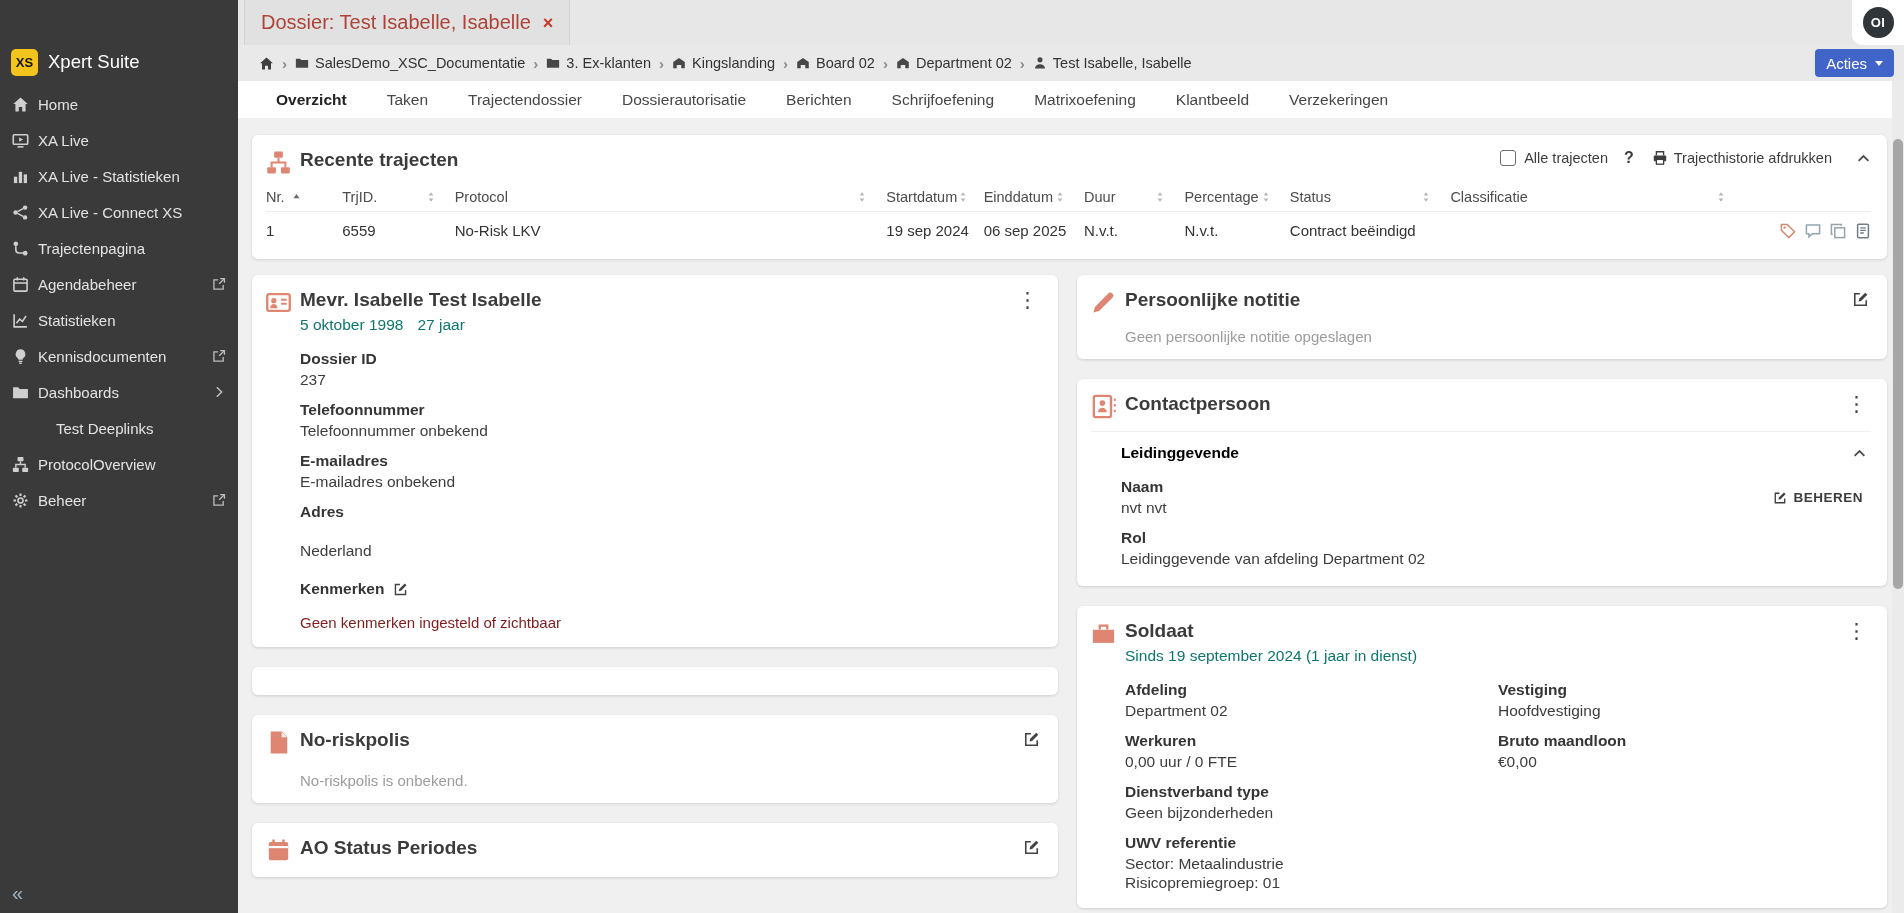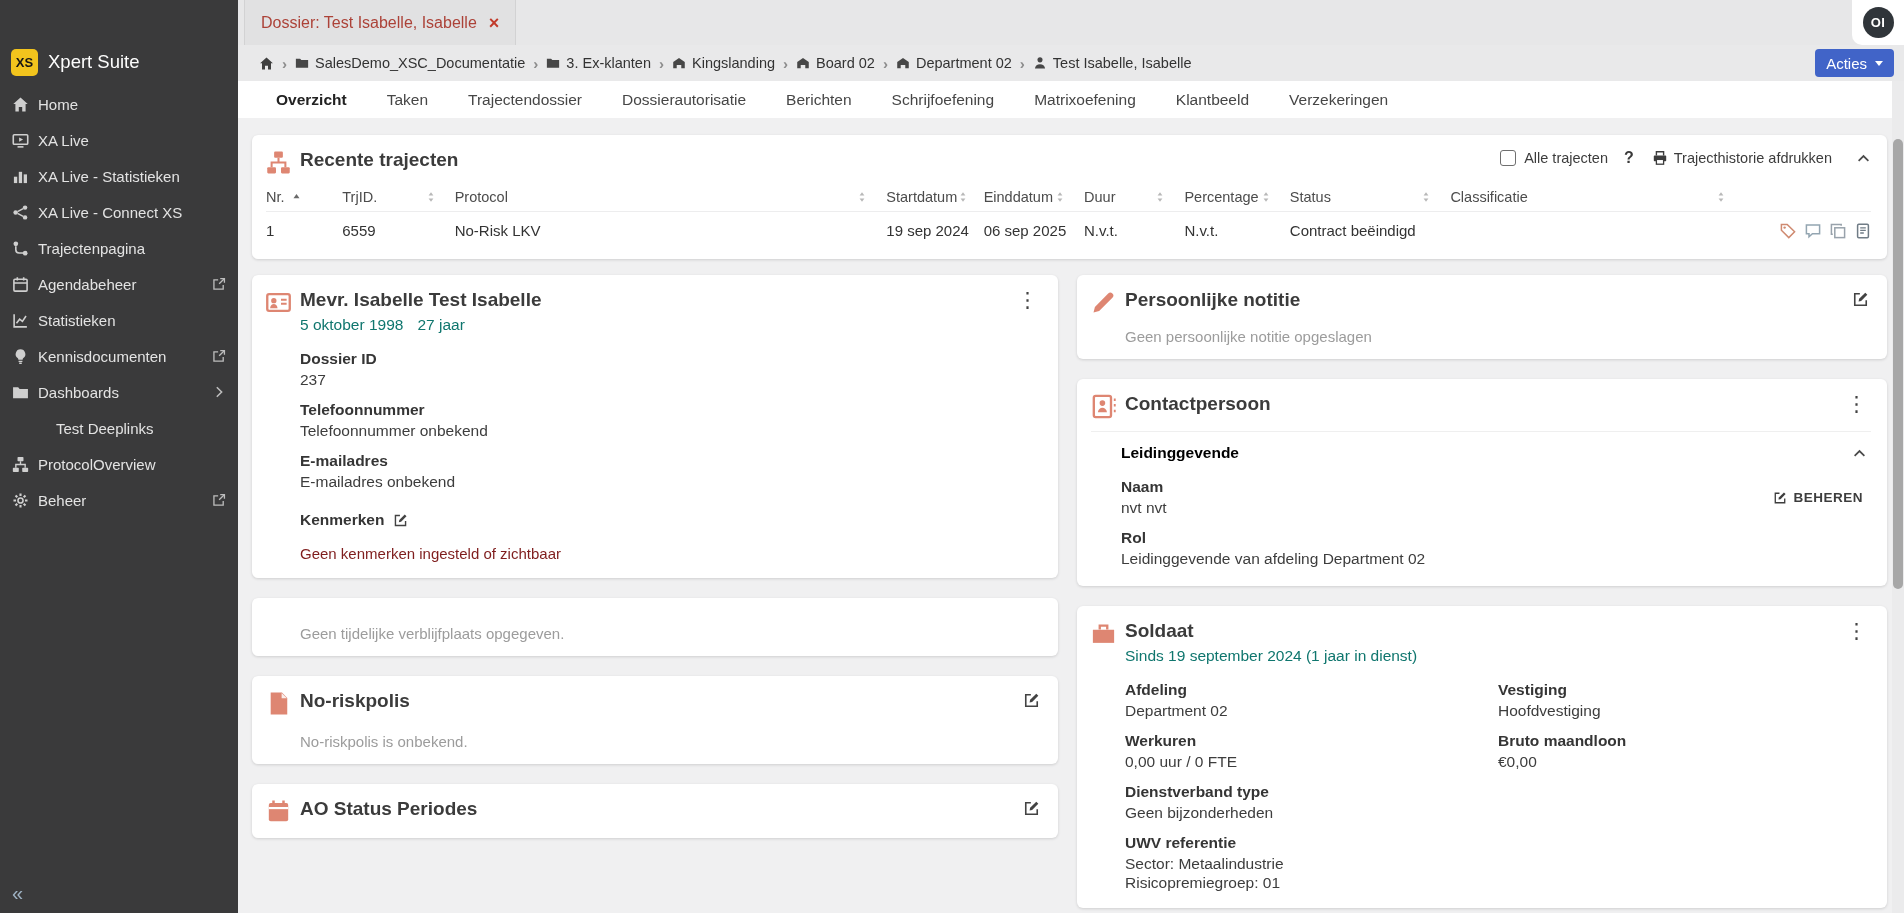--- a/index.html
+++ b/index.html
@@ -25,21 +25,21 @@
   .sb-trail svg { width:14px; height:14px; }
   .sb-noicon { padding-left:56px; }
   .collapse { position:absolute; left:12px; bottom:8px; font-size:20px; color:#9fb3c4; cursor:pointer; }
 
   
   .main { flex:1; display:flex; flex-direction:column; min-width:0; }
 
   .topbar { height:45px; background:#e7e7e8; display:flex; align-items:stretch; position:relative; flex:none; }
   .dossier-tab { margin-left:6px; padding:0 16px; display:flex; align-items:center; background:#e1e1e2;
                  border-left:1px solid #d2d2d3; border-right:1px solid #d2d2d3; cursor:pointer; }
-  .dt-label { color:#ac4238; font-size:16px; }
+  .dt-label { color:#ac4238; font-size:20px; }
   .dt-close { margin-left:12px; color:#c23b2b; font-size:18px; font-weight:700; line-height:1; cursor:pointer; }
   .avatar-box { position:absolute; right:0; top:0; width:52px; height:45px; background:#ffffff;
                 border-bottom-left-radius:10px; display:flex; align-items:center; justify-content:center; }
   .avatar { width:31px; height:31px; border-radius:50%; background:#30353a; color:#ffffff;
             font-size:13px; font-weight:700; letter-spacing:.5px; display:flex; align-items:center; justify-content:center; cursor:pointer; }
 
   .page { flex:1; display:flex; flex-direction:column; position:relative; min-height:0; }
 
   
   .crumb-bar { height:36px; flex:none; background:#e9e9ea; display:flex; align-items:center; padding-left:21px; position:relative; }
@@ -689,38 +689,40 @@
                   <div class="fvalue">237</div>
                 </div>
                 <div class="field">
                   <div class="flabel">Telefoonnummer</div>
                   <div class="fvalue">Telefoonnummer onbekend</div>
                 </div>
                 <div class="field">
                   <div class="flabel">E-mailadres</div>
                   <div class="fvalue">E-mailadres onbekend</div>
                 </div>
+                <div class="field">
+                  <div class="flabel">Adres</div>
+                  <div class="blank-line"></div>
+                  <div class="fvalue">Nederland</div>
+                </div>
                 <div class="field" style="margin-top:20px; margin-bottom:2px;">
                   <div class="label-row">
                     <span class="flabel">Kenmerken</span>
                     <span class="editbtn ic" style="padding:0;">
                         <svg viewBox="0 0 16 16" style="width:15px;height:15px;">
                           <use href="#i-editsq"></use>
                         </svg>
                       </span>
                   </div>
                   <div class="semi">Geen kenmerken ingesteld of zichtbaar</div>
                 </div>
               </div>
             </section>
 
             <section class="card">
-              <div class="card-body">
-                <div class="empty-text">Geen tijdelijke verblijfplaats opgegeven.</div>
-              </div>
             </section>
 
             <section class="card">
               <div class="card-head">
                 <span class="cicon ic">
                     <svg viewBox="0 0 16 16">
                       <use href="#i-doc"></use>
                     </svg>
                   </span>
                 <h2>No-riskpolis</h2>

